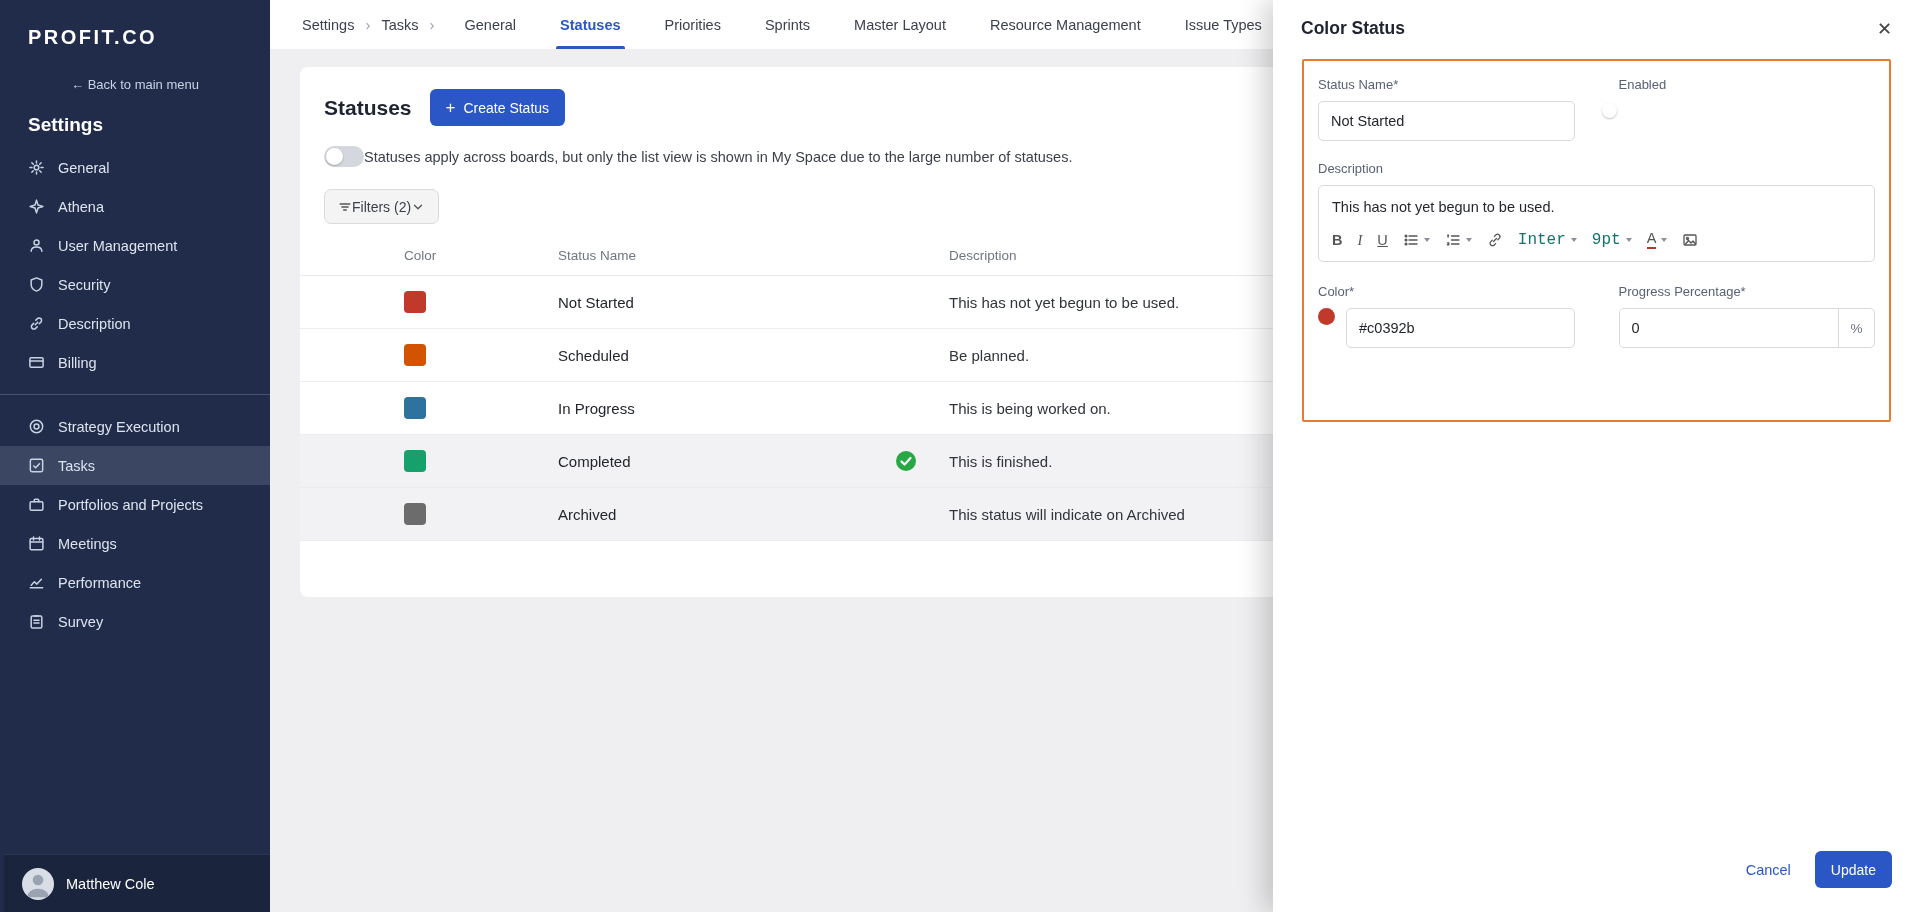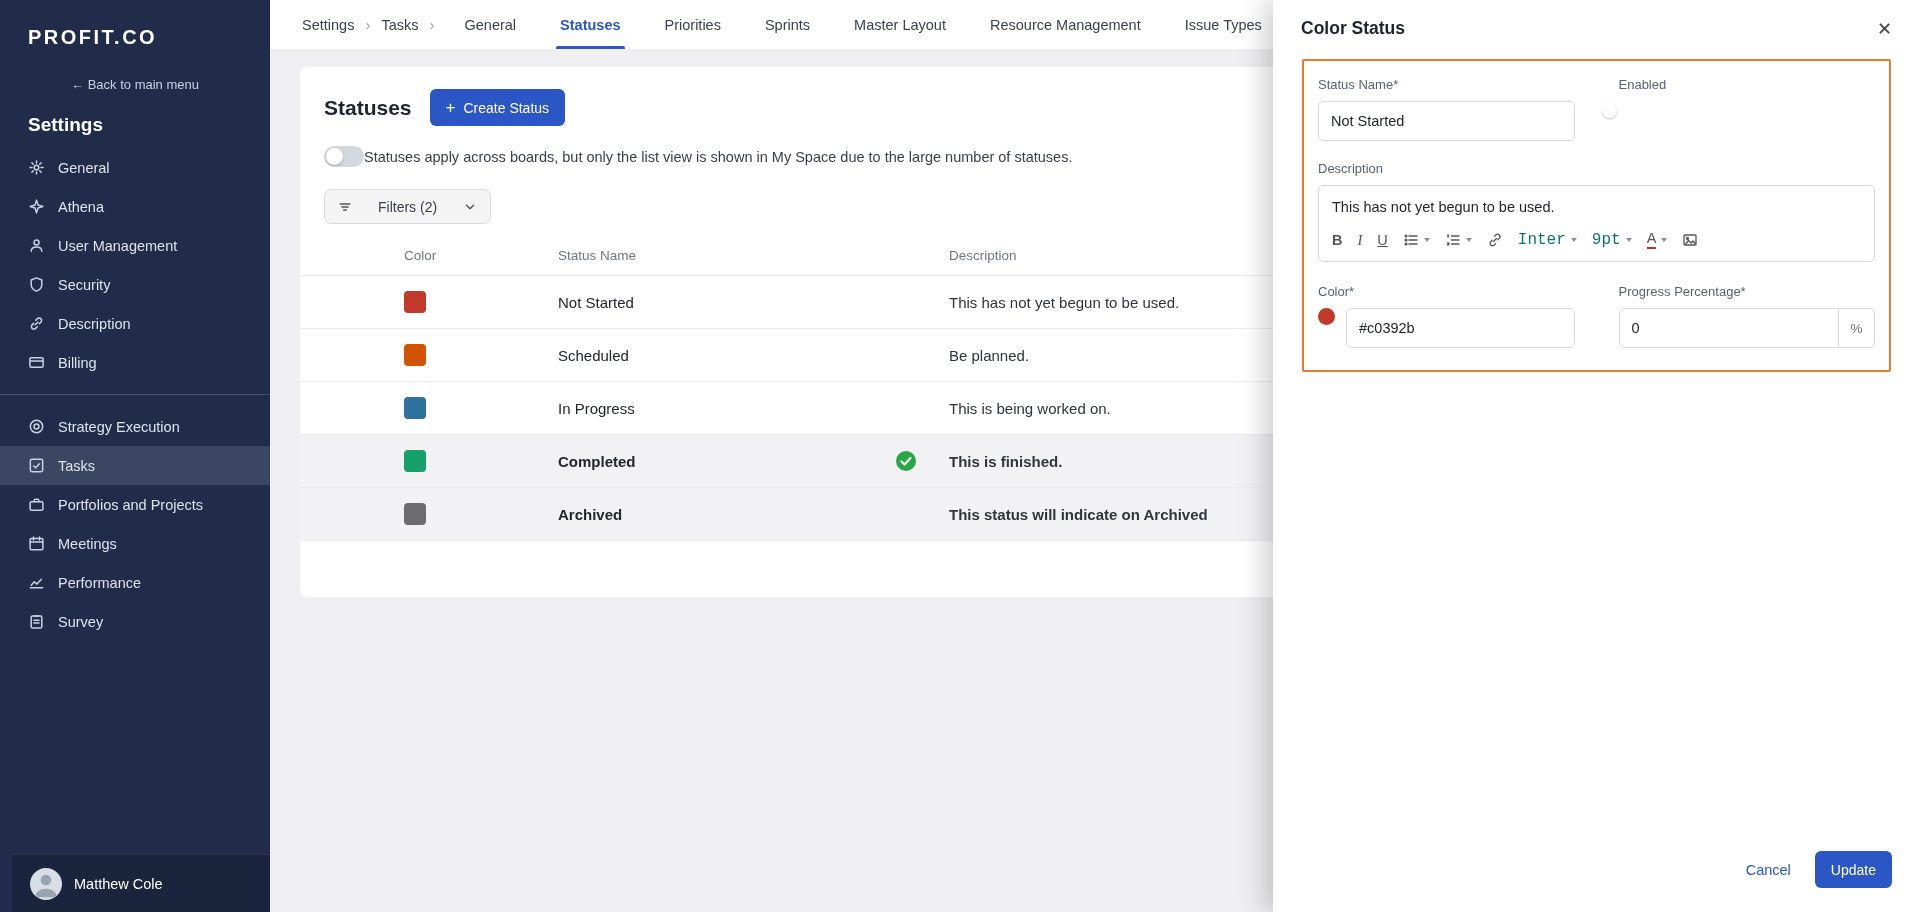--- a/index.html
+++ b/index.html
@@ -10,21 +10,21 @@
   
   .sidebar { width:270px; height:100%; background:#202c4a; color:#dde3ee; position:relative; z-index:3; flex:0 0 270px; }
   .logo { padding:26px 28px 14px; font-size:20px; font-weight:bold; letter-spacing:2.5px; color:#ffffff; }
   .back-link { display:block; padding:14px 28px 2px; font-size:13px; color:#c9d2e3; cursor:pointer;text-align:center; }
   .settings-title { padding:20px 28px 12px; font-size:19px; font-weight:bold; color:#ffffff; }
   .nav-item { height:39px; display:flex; align-items:center; gap:13px; padding:0 28px; font-size:14.5px; color:#dde3ee; cursor:pointer; }
   .nav-item.active { background:#3a4662; }
   .nav-item svg { flex:0 0 auto; }
   .side-divider { border-top:1px solid rgba(255,255,255,0.18); margin:12px 0; }
   .icon16 { width:17px; height:17px; stroke:#c9d2e3; fill:none; stroke-width:1.4; stroke-linecap:round; stroke-linejoin:round; }
-  .user-strip { position:absolute; left:12px; right:0; bottom:0; height:58px; display:flex; align-items:center; gap:12px; padding:0 18px; background:rgba(0,0,0,0.18); border-top:1px solid rgba(255,255,255,0.08); }
+  .user-strip { position:absolute; left:4px; right:0; bottom:0; height:58px; display:flex; align-items:center; gap:12px; padding:0 18px; background:rgba(0,0,0,0.18); border-top:1px solid rgba(255,255,255,0.08); }
   .avatar { width:32px; height:32px; border-radius:50%; background:#d8dde6; overflow:hidden; flex:0 0 auto; }
   .user-name { font-size:14.5px; color:#ffffff; }
 
   
   .main { position:absolute; left:270px; top:0; right:0; bottom:0; display:flex; flex-direction:column; }
   .topnav { height:49px; background:#ffffff; display:flex; align-items:center; padding-left:32px; flex:0 0 49px; }
   .crumbs { display:flex; align-items:center; gap:11px; font-size:14.5px; color:#3c4150; }
   .crumb { cursor:pointer; }
   .crumb-sep { color:#9aa0ab; font-size:15px; }
   .tabs { display:flex; align-items:stretch; gap:44px; margin-left:30px; height:100%; }
@@ -37,42 +37,42 @@
   .card-head { display:flex; align-items:center; gap:18px; padding:22px 24px 8px; }
   .page-title { font-size:21px; font-weight:bold; color:#1f2430; }
   .btn-primary { display:inline-flex; align-items:center; gap:8px; background:#2a56c6; color:#ffffff; border:none; border-radius:6px; height:37px; padding:0 16px; font-size:14px; font-family:inherit; cursor:pointer; }
   .plus { font-size:17px; line-height:1; }
   .note-row { display:flex; align-items:center; padding:12px 24px 4px; }
   .toggle { position:relative; border-radius:11px; cursor:pointer; flex:0 0 auto; }
   .toggle .knob { position:absolute; top:2px; background:#ffffff; border-radius:50%; box-shadow:0 1px 2px rgba(0,0,0,0.25); }
   .toggle-lg { width:40px; height:21px; background:#d4d8de; }
   .toggle-lg .knob { width:17px; height:17px; left:2px; }
   .note-text { font-size:14.5px; color:#3a3f4a; }
-  .filters-chip { display:inline-flex; align-items:center; gap:26px; margin:18px 24px 0; height:35px; padding:0 13px; background:#f4f4f5; border:1px solid #d9dbdf; border-radius:7px; font-size:14px; color:#3a3f4a; cursor:pointer; }
+  .filters-chip { display:inline-flex; align-items:center; gap:0; margin:18px 24px 0; height:35px; padding:0 13px; background:#f4f4f5; border:1px solid #d9dbdf; border-radius:7px; font-size:14px; color:#3a3f4a; cursor:pointer; }
   .chev-svg { width:14px; height:14px; stroke:#555; fill:none; stroke-width:1.6; stroke-linecap:round; stroke-linejoin:round; }
 
   .table { margin-top:6px; }
   .thead { display:flex; align-items:center; padding:18px 0 12px; border-bottom:1px solid #e9eaee; color:#707683; font-size:13.5px; }
   .col1 { flex:0 0 258px; padding-left:104px; }
   .col2 { flex:0 0 337px; }
   .colc { flex:0 0 54px; }
   .col3 { flex:1; }
   .trow { display:flex; align-items:center; height:53px; border-bottom:1px solid #ececef; cursor:pointer; }
-  .tbody .trow:nth-child(n+4) { background:#f2f2f4;font-weight:bold; }
+  .tbody .trow:nth-child(n+4) { background:#f2f2f4; }
   .swatch { display:block; width:22px; height:22px; border-radius:4px; }
   .cell-name { font-size:15px; color:#23262d; }
   .cell-desc { font-size:15px; color:#30343c; }
   .check-badge { width:22px; height:22px; display:block; }
 
   
   .drawer { position:absolute; top:0; right:0; width:647px; height:912px; background:#ffffff; z-index:10; box-shadow:-8px 0 26px rgba(0,0,0,0.20); display:flex; flex-direction:column; }
   .drawer-head { display:flex; justify-content:space-between; align-items:center; padding:18px 28px 12px; }
   .drawer-title { font-size:17.5px; font-weight:bold; color:#1f2430; }
   .close-btn { background:none; border:none; font-size:18px; color:#444; cursor:pointer; font-family:inherit; line-height:1; }
-  .form-box { margin:8px 29px 0; border:2px solid #e77b2e; border-radius:2px; padding:16px 14px 22px; }
+  .form-box { margin:8px 29px 0; border:2px solid #e77b2e; border-radius:2px; padding:16px 14px 72px; }
   .grid2 { display:grid; grid-template-columns:1fr 1fr; column-gap:44px; }
   .field-label { display:block; font-size:13px; color:#596273; margin-bottom:9px; }
   .text-input { width:100%; height:40px; border:1px solid #d9d9d9; border-radius:5px; padding:0 12px; font-size:14.5px; color:#23262d; font-family:inherit; outline:none; background:#fff; }
   .toggle-sm { width:36px; height:19px; background:#1f6bf2; margin-top:3px; }
   .toggle-sm .knob { width:15px; height:15px; right:2px; }
   .desc-label { margin-top:20px; }
   .editor { border:1px solid #d9d9d9; border-radius:5px; }
   .editor-text { padding:13px 13px 8px; font-size:14.5px; color:#23262d; min-height:24px; }
   .editor-toolbar { display:flex; align-items:center; gap:15px; padding:8px 13px 12px; color:#555; }
   .tb-btn { display:inline-flex; align-items:center; gap:3px; background:none; border:none; color:#555; font-size:14.5px; cursor:pointer; font-family:inherit; }

